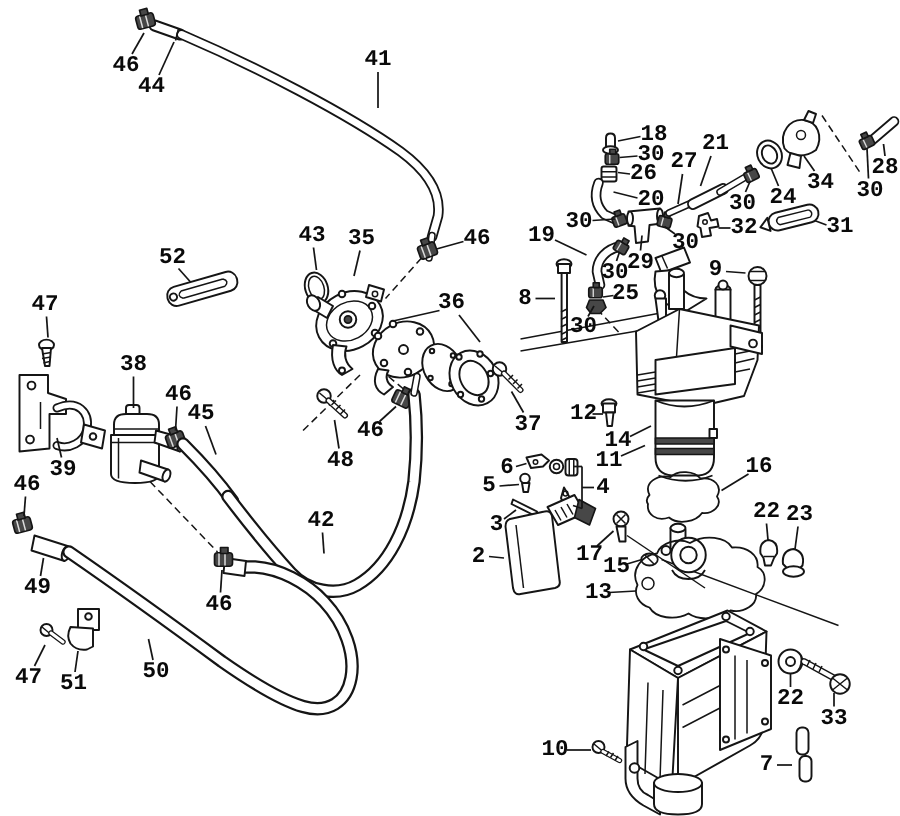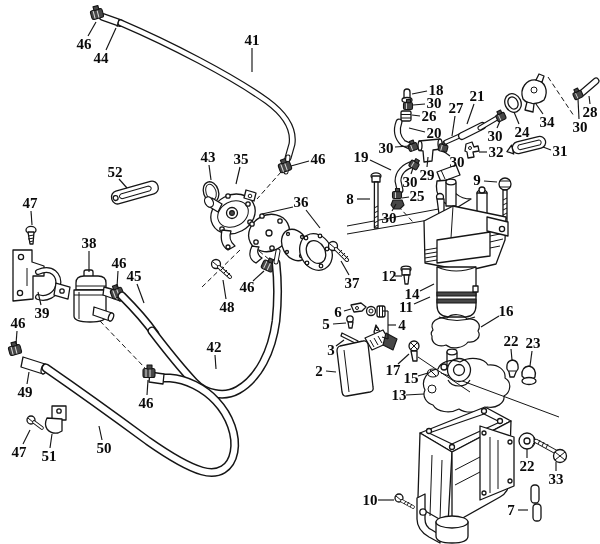--- a/index.html
+++ b/index.html
@@ -1,17 +1,17 @@
 <!DOCTYPE html>
 <html><head>
 <meta charset="utf-8">
 <style>
   html,body{margin:0;padding:0;background:#fff;}
   .stage{position:relative;width:600px;height:544px;background:#ffffff;overflow:hidden;
-         font-family:Liberation Serif, serif;}
+         font-family:Liberation Mono, monospace;}
   svg{position:absolute;left:0;top:0;}
   .ol{fill:#ffffff;stroke:#151515;stroke-width:1.3;stroke-linejoin:round;}
   .ln{fill:none;stroke:#151515;stroke-width:1.2;stroke-linejoin:round;}
   .thin{stroke-width:1;}
   .dash{stroke-dasharray:5 3;}
   .hoseO{fill:none;stroke:#151515;stroke-linecap:round;stroke-linejoin:round;}
   .hoseI{fill:none;stroke:#ffffff;stroke-linecap:round;stroke-linejoin:round;}
   .dk{fill:#474747;stroke:#151515;stroke-width:1.1;stroke-linejoin:round;}
   .callout{font-weight:700;font-size:15px;fill:#0a0a0a;}
   .lead{stroke:#151515;stroke-width:1.15;fill:none;}

